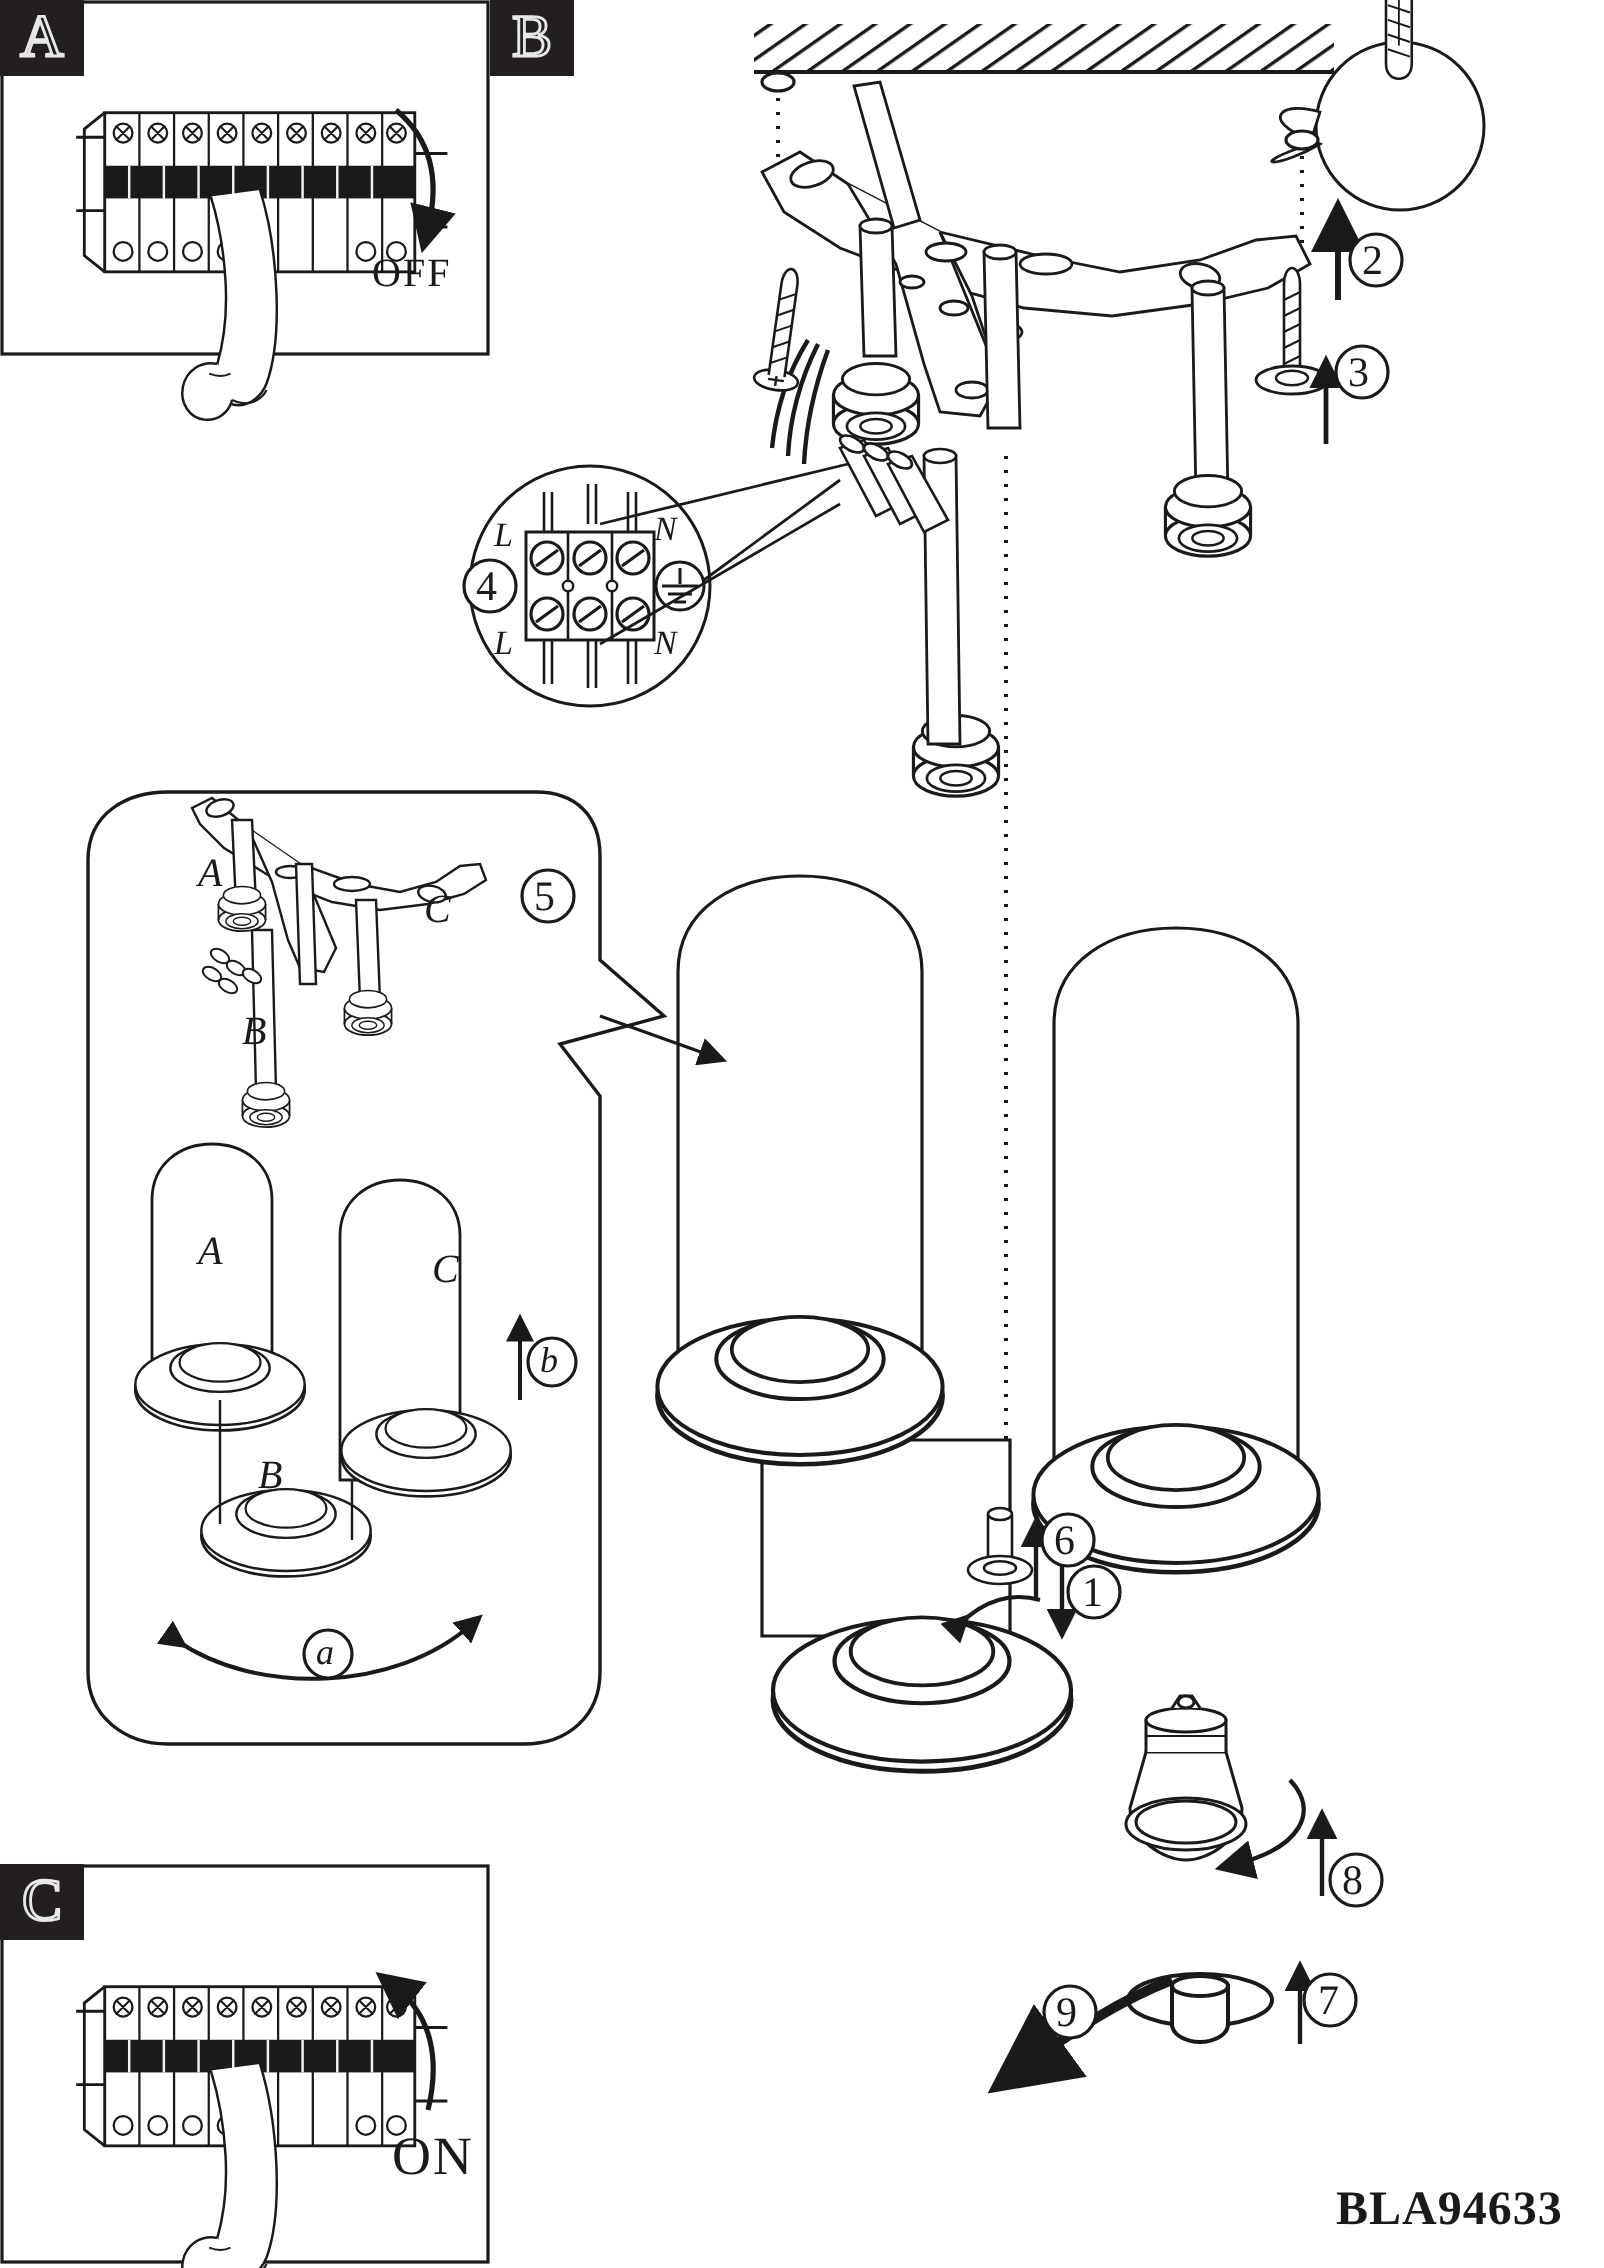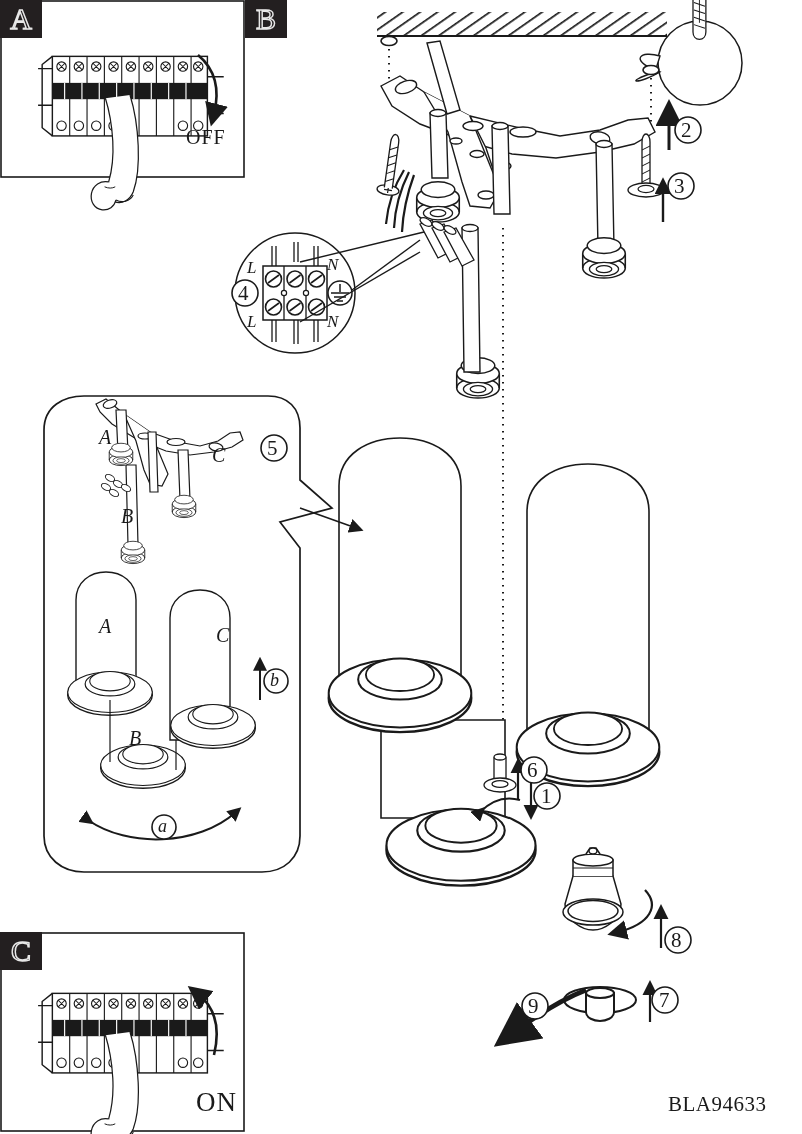--- a/index.html
+++ b/index.html
@@ -14,22 +14,22 @@
   .badge span{font-size:30px;line-height:1;color:#231f20;
        -webkit-text-stroke:1.4px #e8e8e8;text-stroke:1.4px #e8e8e8;
        font-family:"Liberation Serif",serif;}
   #badge-a{left:0;top:0;}
   #badge-b{left:245px;top:0;}
   #badge-c{left:0;top:932px;}
 
   .txt{position:absolute;font-family:"Liberation Serif",serif;
        color:#1a1a1a;white-space:nowrap;}
   .off-label{font-size:20px;letter-spacing:1px;}
-  .on-label{font-size:27px;letter-spacing:1px;margin-top:24px;}
-  .code{font-size:21px;font-weight:normal;letter-spacing:.5px;}
+  .on-label{font-size:27px;letter-spacing:1px;}
+  .code{font-size:24px;font-weight:bold;letter-spacing:.5px;}
   .ltr{font-size:20px;font-style:italic;font-family:"Liberation Serif",serif;}
   .term{font-size:17px;font-style:italic;}
 </style>
 </head>
 <body>
 
 <div class="stage">
 
 <svg class="layer" viewBox="0 0 802 1134">
   <defs>

